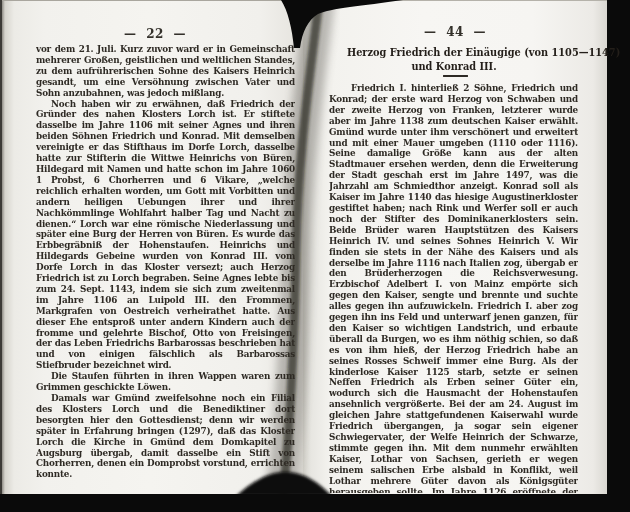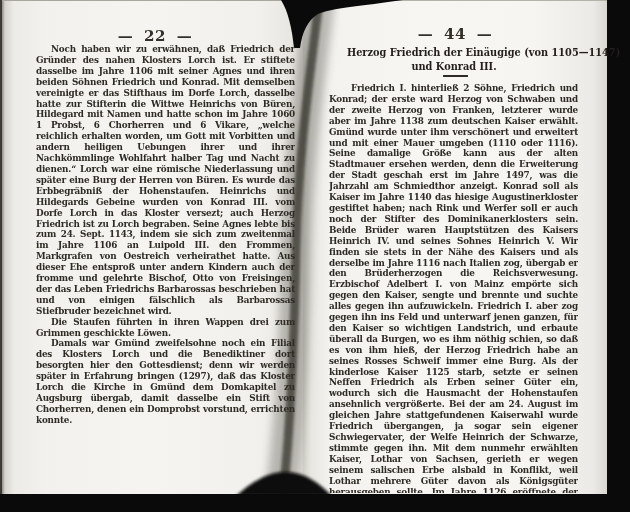--- a/index.html
+++ b/index.html
@@ -30,21 +30,21 @@
   
   .band-bottom{position:absolute;left:0;top:494px;width:630px;height:18px;background:#0a0a0a;}
   .band-right{position:absolute;left:607px;top:0;width:23px;height:512px;background:#0a0a0a;}
   .edge-left{position:absolute;left:0;top:0;width:2px;height:495px;background:#3c3a36;}
 
   .shadow-svg{position:absolute;left:0;top:0;pointer-events:none;}
 
   
   .pagenum{
     position:absolute;text-align:center;
-    font-size:15px;font-weight:700;color:#33302a;
+    font-size:12px;font-weight:700;color:#33302a;
     word-spacing:5px;letter-spacing:.5px;
   }
   #num-left{left:85px;top:27px;width:140px;}
   #num-right{left:385px;top:25px;width:140px;}
 
   .bodytext{
     position:absolute;color:#2e2a24;
     font-size:8.8px;font-weight:700;line-height:10.9px;
     letter-spacing:-0.2px;text-align:justify;overflow:hidden;
   }
@@ -94,22 +94,23 @@
 
     <path d="M236,496 C258,477 272,471 288,472 C305,473 318,482 332,496 Z" fill="#0a0a0a" filter="url(#soft2)"></path>
   </svg>
 
   <div class="band-bottom"></div>
   <div class="band-right"></div>
 
   <div class="pagenum" id="num-left">— 22 —</div>
 
   <div class="bodytext" id="text-left">
+    <p class="noindent">vor dem 21. Juli. Kurz zuvor ward er in Gemeinschaft mehrerer Großen, geistlichen und weltlichen Standes, zu dem aufrührerischen Sohne des Kaisers Heinrich gesandt, um eine Versöhnung zwischen Vater und Sohn anzubahnen, was jedoch mißlang.</p>
     <p>Noch haben wir zu erwähnen, daß Friedrich der Gründer des nahen Klosters Lorch ist. Er stiftete dasselbe im Jahre 1106 mit seiner Agnes und ihren beiden Söhnen Friedrich und Konrad. Mit demselben vereinigte er das Stifthaus im Dorfe Lorch, dasselbe hatte zur Stifterin die Wittwe Heinrichs von Büren, Hildegard mit Namen und hatte schon im Jahre 1060 1 Probst, 6 Chorherren und 6 Vikare, „welche reichlich erhalten worden, um Gott mit Vorbitten und andern heiligen Uebungen ihrer und ihrer Nachkömmlinge Wohlfahrt halber Tag und Nacht zu dienen.“ Lorch war eine römische Niederlassung und später eine Burg der Herren von Büren. Es wurde das Erbbegräbniß der Hohenstaufen. Heinrichs und Hildegards Gebeine wurden von Konrad III. vom Dorfe Lorch in das Kloster versezt; auch Herzog Friedrich ist zu Lorch begraben. Seine Agnes lebte bis zum 24. Sept. 1143, indem sie sich zum zweitenmal im Jahre 1106 an Luipold III. den Frommen, Markgrafen von Oestreich verheirathet hatte. Aus dieser Ehe entsproß unter andern Kindern auch der fromme und gelehrte Bischof, Otto von Freisingen, der das Leben Friedrichs Barbarossas beschrieben hat und von einigen fälschlich als Barbarossas Stiefbruder bezeichnet wird.</p>
-    <p>Die Staufen führten in ihren Wappen drei zum Grimmen geschickte Löwen.</p>
+    <p>Die Staufen führten in ihren Wappen waren zum Grimmen geschickte Löwen.</p>
     <p>Damals war Gmünd zweifelsohne noch ein Filial des Klosters Lorch und die Benediktiner dort besorgten hier den Gottesdienst; denn wir werden später in Erfahrung bringen (1297), daß das Kloster Lorch die Kirche in Gmünd dem Domkapitel zu Augsburg übergab, damit dasselbe ein Stift von Chorherren, denen ein Domprobst vorstund, errichten konnte.</p>
   </div>
 
   <div class="pagenum" id="num-right">— 44 —</div>
 
   <div class="heading" id="head1">Herzog Friedrich der Einäugige (von 1105—1147)</div>
   <div class="heading" id="head2">und Konrad III.</div>
   <div class="head-rule"></div>
 
   <div class="bodytext" id="text-right">

